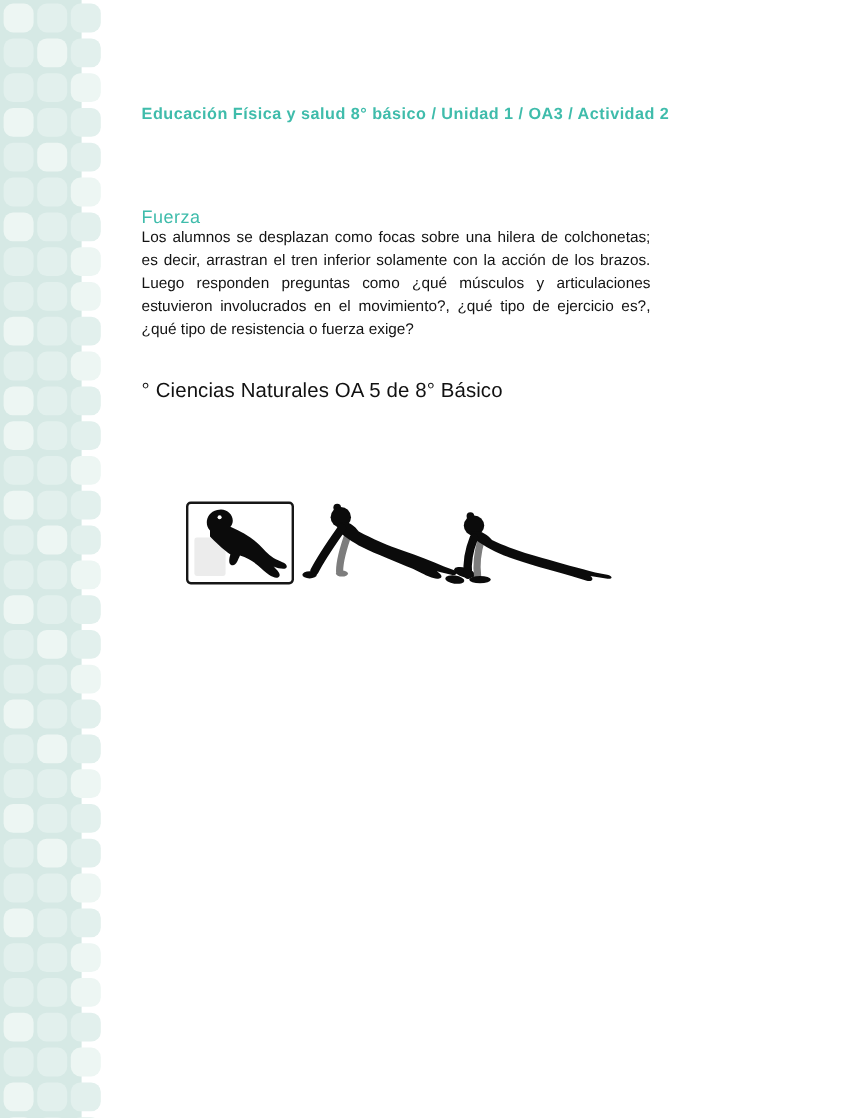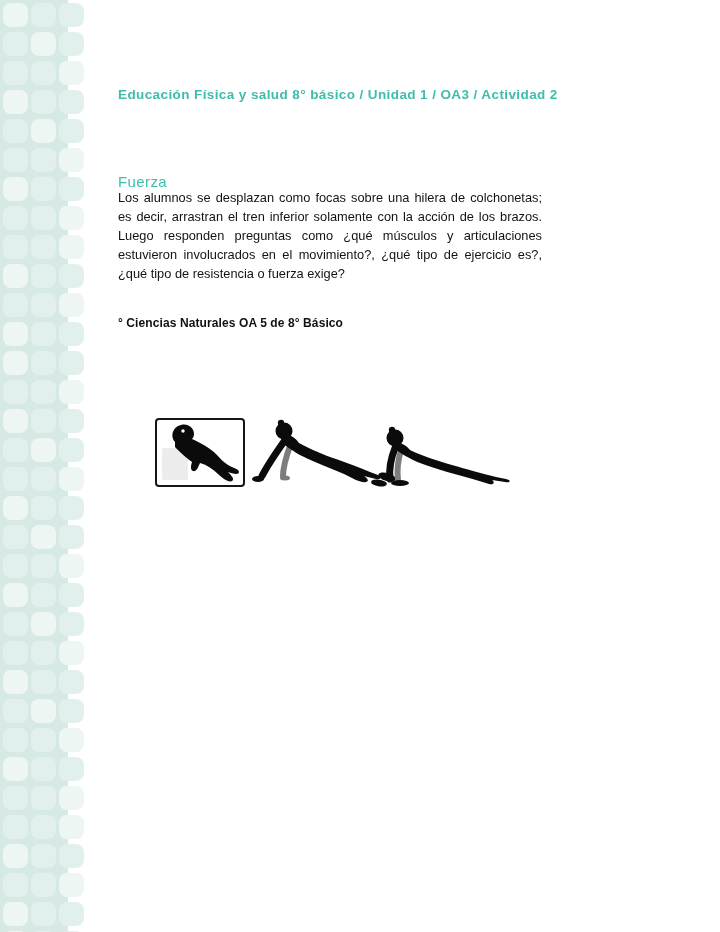--- a/index.html
+++ b/index.html
@@ -28,21 +28,21 @@
   .heading{
     position:absolute;left:118px;top:151px;
     color:var(--accent);font-size:15px;letter-spacing:0.4px;margin-top:22px;
   }
   .para{
     position:absolute;left:118px;top:188px;width:424px;margin:0;
     font-size:12.8px;line-height:19px;color:var(--ink);text-align:justify;
   }
   .footnote{
     position:absolute;left:118px;top:316px;
-    font-size:12px;font-weight:bold;color:#111111;letter-spacing:0.1px;
+    font-size:17px;font-weight:normal;color:#111111;letter-spacing:0.1px;
   }
   .seal-box{
     position:absolute;left:155px;top:418px;width:90px;height:69px;
     border:2px solid #161616;border-radius:4px;background:#ffffff;box-sizing:border-box;
   }
   .seal-box svg{display:block;}
   .people-svg{position:absolute;left:248px;top:416px;}
 
   .footer{
     position:absolute;left:345px;top:846px;

